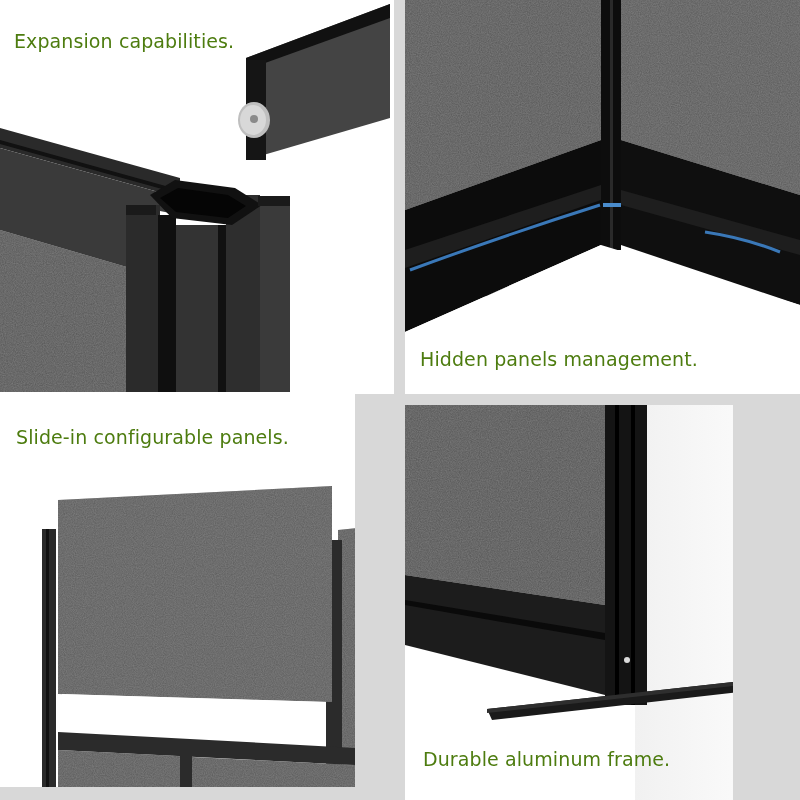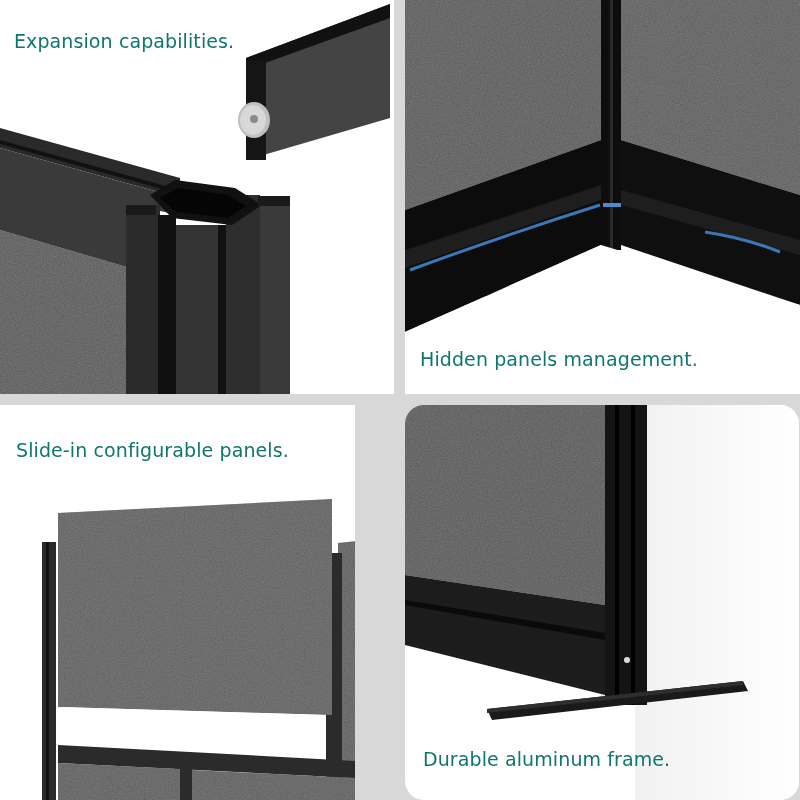--- a/index.html
+++ b/index.html
@@ -7,24 +7,24 @@
     width: 800px; height: 800px; overflow: hidden;
     background: #d8d8d8;
     font-family: "DejaVu Sans", "Liberation Sans", sans-serif;
     position: relative;
   }
   .tile {
     position: absolute; background: #ffffff; overflow: hidden;
   }
   #t1 { left: 0; top: 0; width: 394px; height: 394px; }
   #t2 { left: 405px; top: 0; width: 395px; height: 394px; }
-  #t3 { left: 0; top: 405px; width: 355px; height: 395px; }
-  #t4 { left: 405px; top: 405px; width: 394px; height: 395px; border-radius: 19px; }
+  #t3 { left: 0; top: 392px; width: 355px; height: 395px; }
+  #t4 { left: 405px; top: 405px; width: 328px; height: 395px; }
   .caption {
-    position: absolute; font-size: 19px; color: #0f766e; letter-spacing: 0.1px;
+    position: absolute; font-size: 19px; color: #4d7c0f; letter-spacing: 0.1px;
     white-space: nowrap;
   }
   svg { position: absolute; left: 0; top: 0; }
 </style>
 </head>
 <body>
 
 <svg width="0" height="0" style="position:absolute">
   <defs>
     <filter id="felt-noise" x="0" y="0" width="100%" height="100%">

